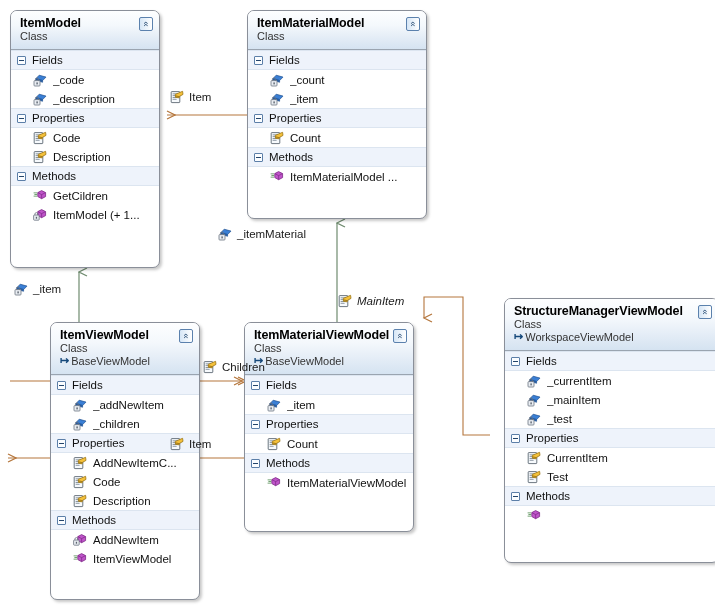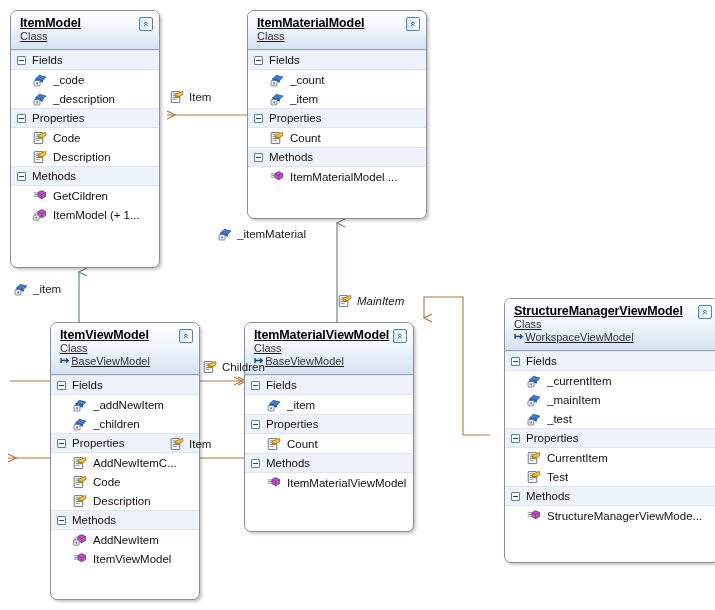--- a/index.html
+++ b/index.html
@@ -25,21 +25,20 @@
     border-radius:7px;
     background:#ffffff;
     box-shadow:2px 2px 3px rgba(0,0,0,0.22);
     overflow:hidden;
   }
   .cls-head{
     position:relative;
     padding:5px 8px 6px 9px;
     background:linear-gradient(to bottom,#fdfeff 0%,#f4f8fc 38%,#e3ecf6 72%,#d5e3f1 100%);
     border-bottom:1px solid #9aa4b0;
-    text-decoration:underline;
   }
   .cls-name{
     font-weight:bold;
     font-size:12.5px;
     color:#000;
     letter-spacing:-0.1px;
     line-height:14px;
     padding-right:22px;
   }
   .cls-kind{font-size:11px;color:#333;line-height:13px;}
@@ -543,21 +542,20 @@
           </div>
           <div class="row">
             <svg width="14" height="14" viewBox="0 0 14 14" class="ico">
               <path d="M8.6,1.6 L12.6,3.6 L12.6,7.6 L8.6,9.7 L4.8,7.6 L4.8,3.6 Z" fill="#bf54c9" stroke="#7d2a87" stroke-width="0.8" stroke-linejoin="round"></path>
               <path d="M4.8,3.6 L8.6,5.6 L12.6,3.6" fill="none" stroke="#7d2a87" stroke-width="0.7"></path>
               <path d="M8.6,5.6 L8.6,9.7" fill="none" stroke="#7d2a87" stroke-width="0.7"></path>
               <rect x="0.6" y="3.5" width="3.6" height="0.8" fill="#4f8a4f"></rect>
               <rect x="1.4" y="5.1" width="2.8" height="0.8" fill="#4f8a4f"></rect>
               <rect x="0.6" y="6.7" width="3.6" height="0.8" fill="#4f8a4f"></rect>
             </svg>
-            <span class="lbl">StructureManagerViewMode...</span>
           </div>
         </div>
       </div>
     </div>
 
   <div id="labels">
       <div class="conn-label" style="left: 170px; top: 90px;">
         <svg width="14" height="14" viewBox="0 0 14 14" class="ico">
           <rect x="1.2" y="1.6" width="8.6" height="11" rx="0.6" fill="#f7fafd" stroke="#5c6873" stroke-width="0.9"></rect>
           <rect x="2.6" y="3.4" width="5.6" height="0.9" fill="#7f8b97"></rect>

